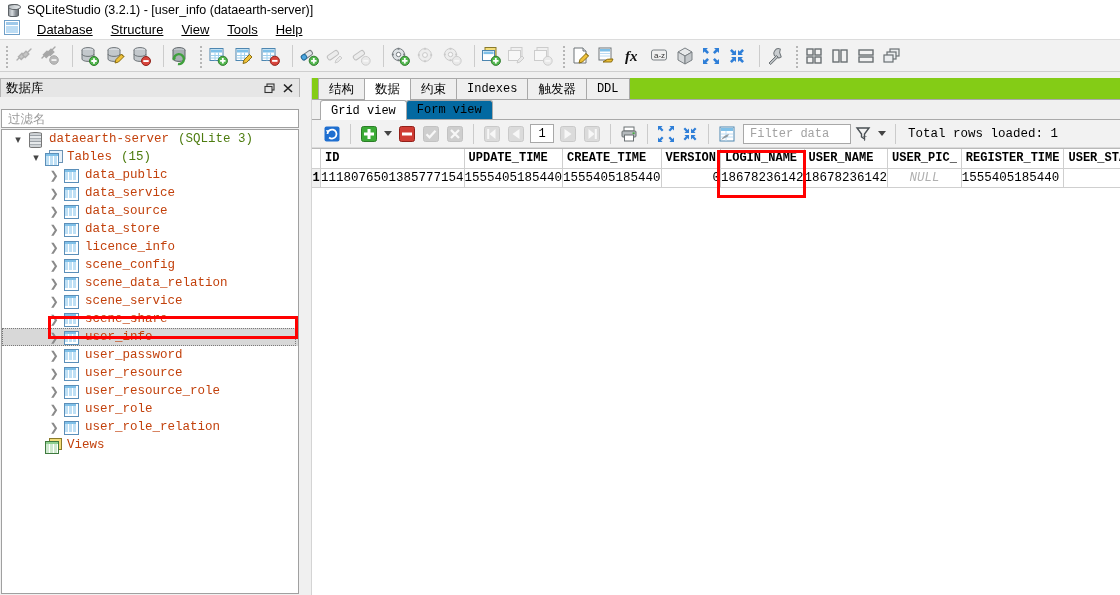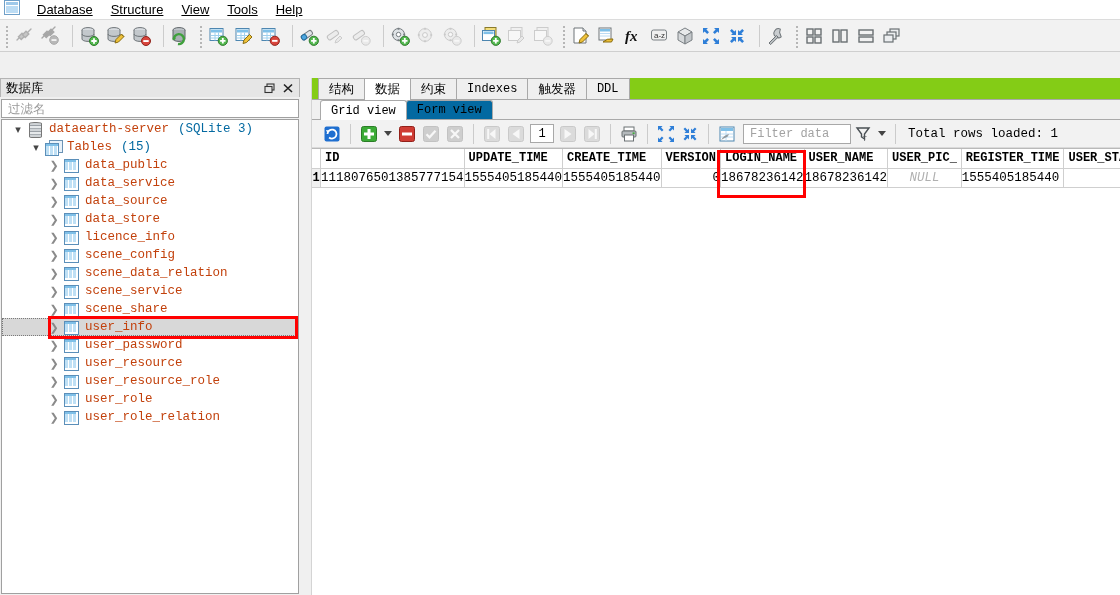--- a/index.html
+++ b/index.html
@@ -137,21 +137,21 @@
     border-bottom: none;
     font-size: 12.5px;
   }
   .dock-title .dt-label { flex: 1 1 auto; font-family: Liberation Mono, monospace; }
   .dock-btn {
     width: 16px; height: 15px;
     display:flex; align-items:center; justify-content:center;
     margin-left:2px;
   }
   .filterbox {
-    margin: 2px 1px 1px 1px;
+    margin: 12px 1px 1px 1px;
     height: 19px;
     border: 1px solid #a0a0a0;
     background: #fff;
     display: flex; 
     padding-left: 4px;
   }
   .filterbox input {
     border: none; outline: none;
     width: 100%;
     font-family: "Liberation Sans", sans-serif;
@@ -240,21 +240,21 @@
   }
   .ico.views:after{
     content:""; position:absolute; left:1px; top:3px; width:12px; height:11px;
     border:1px solid #3f7a3f;
     background:
       linear-gradient(to bottom, #8fd08f 0 2px, transparent 2px),
       repeating-linear-gradient(to right, #cfeacf 0 3px, #ffffff 3px 4px),
       repeating-linear-gradient(to bottom, #ffffff 0 2px, #dff0df 2px 3px);
   }
   .tlabel { color:#c2410c; }
-  .tmeta { color:#0369a1; margin-left: 9px; }
+  .tmeta { color:#4d7c0f; margin-left: 9px; }
 
   .vsplit {
     width: 11px;
     background: #f0f0f0;
     flex: 0 0 auto;
   }
 
   
   .main {
     flex: 1 1 auto;
@@ -426,20 +426,26 @@
     border: 3px solid #ff0000;
     pointer-events: none;
     z-index: 50;
   }
 </style>
 </head>
 <body>
 
 <div id="app">
 
+  <div class="titlebar">
+    <span class="app-icon">
+        <span class="cyl"></span>
+      </span>
+    <span class="title-text">SQLiteStudio (3.2.1) - [user_info (dataearth-server)]</span>
+  </div>
 
   <div class="menubar">
     <span class="menu-icon"></span>
     <div class="menu-item"><u>Database</u></div>
     <div class="menu-item"><u>Structure</u></div>
     <div class="menu-item"><u>View</u></div>
     <div class="menu-item"><u>Tools</u></div>
     <div class="menu-item"><u>Help</u></div>
   </div>
 
@@ -832,20 +838,25 @@
         </div>
         <div class="trow" style="padding-left:44px">
           <span class="arrow">❯</span>
           <span class="ico tbl"></span>
           <span class="tlabel">user_role</span>
         </div>
         <div class="trow" style="padding-left:44px">
           <span class="arrow">❯</span>
           <span class="ico tbl"></span>
           <span class="tlabel">user_role_relation</span>
+        </div>
+        <div class="trow" style="padding-left:26px">
+          <span class="arrow"></span>
+          <span class="ico views"></span>
+          <span class="tlabel">Views</span>
         </div>
       </div>
     </div>
 
     <div class="vsplit"></div>
 
     <div class="main">
 
       <div class="tabstrip">
         <div class="tab">

